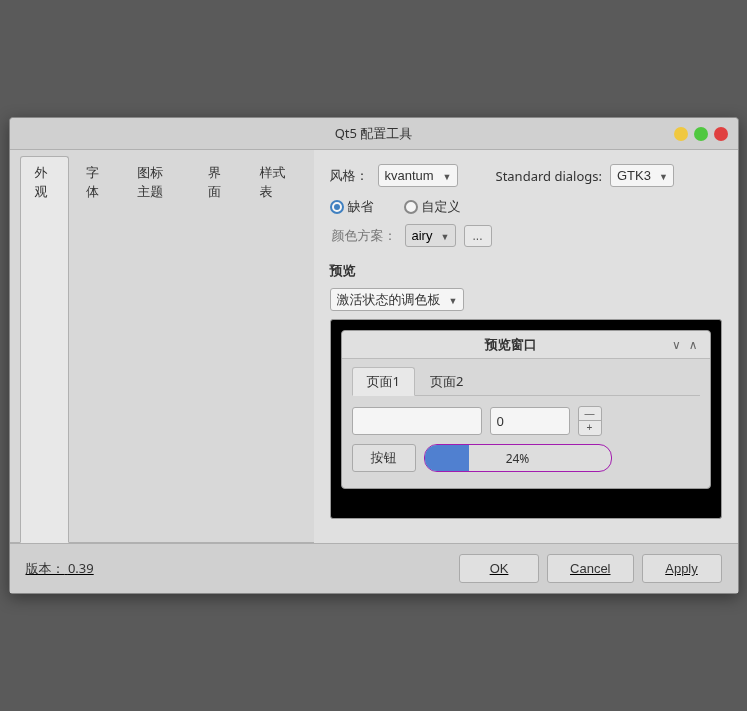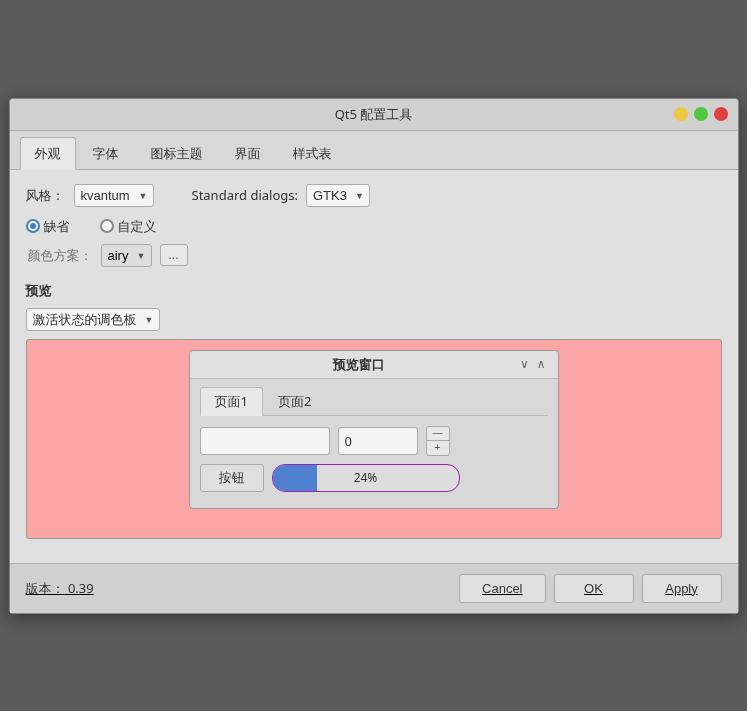--- a/index.html
+++ b/index.html
@@ -50,21 +50,20 @@
       border: none;
       cursor: pointer;
     }
     .btn-minimize { background: #f0c840; }
     .btn-maximize { background: #50c840; }
     .btn-close { background: #e04040; }
 
     .content {
       padding: 0;
       display: flex;
-      flex-direction: column;
       flex: 1;
     }
 
     
     .tabs {
       display: flex;
       border-bottom: 1px solid #b0b0b0;
       background: #d8d8d8;
       padding: 6px 10px 0 10px;
       gap: 2px;
@@ -200,21 +199,21 @@
     .preview-title {
       font-weight: bold;
       color: #333;
       margin-bottom: 8px;
     }
     .preview-dropdown-row {
       margin-bottom: 8px;
     }
 
     .preview-area {
-      background: #fca5a5;
+      background: #000000;
       border: 1px solid #999;
       border-radius: 3px;
       padding: 10px;
       min-height: 200px;
       position: relative;
     }
 
     
     .mini-window {
       background: #d8d8d8;
@@ -500,18 +499,18 @@
       </div>
     </div>
   </div>
 
   <div class="bottom-bar">
     <span class="version-text">
       <span>版本：</span>
       <span>0.39</span>
     </span>
     <div class="bottom-buttons">
+      <button class="bottom-btn">OK</button>
       <button class="bottom-btn">Cancel</button>
-      <button class="bottom-btn">OK</button>
       <button class="bottom-btn">Apply</button>
     </div>
   </div>
 </div>
 
 </body></html>

